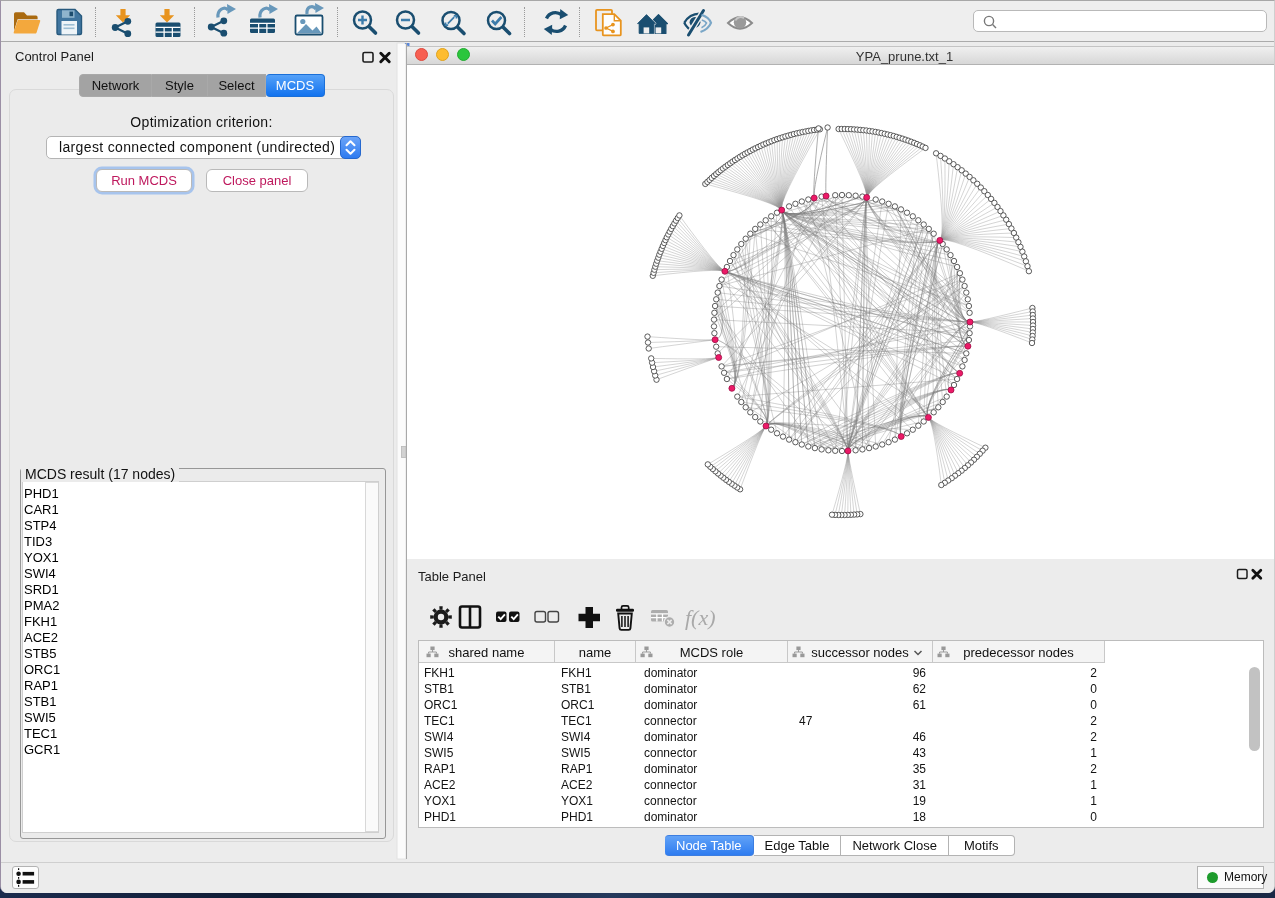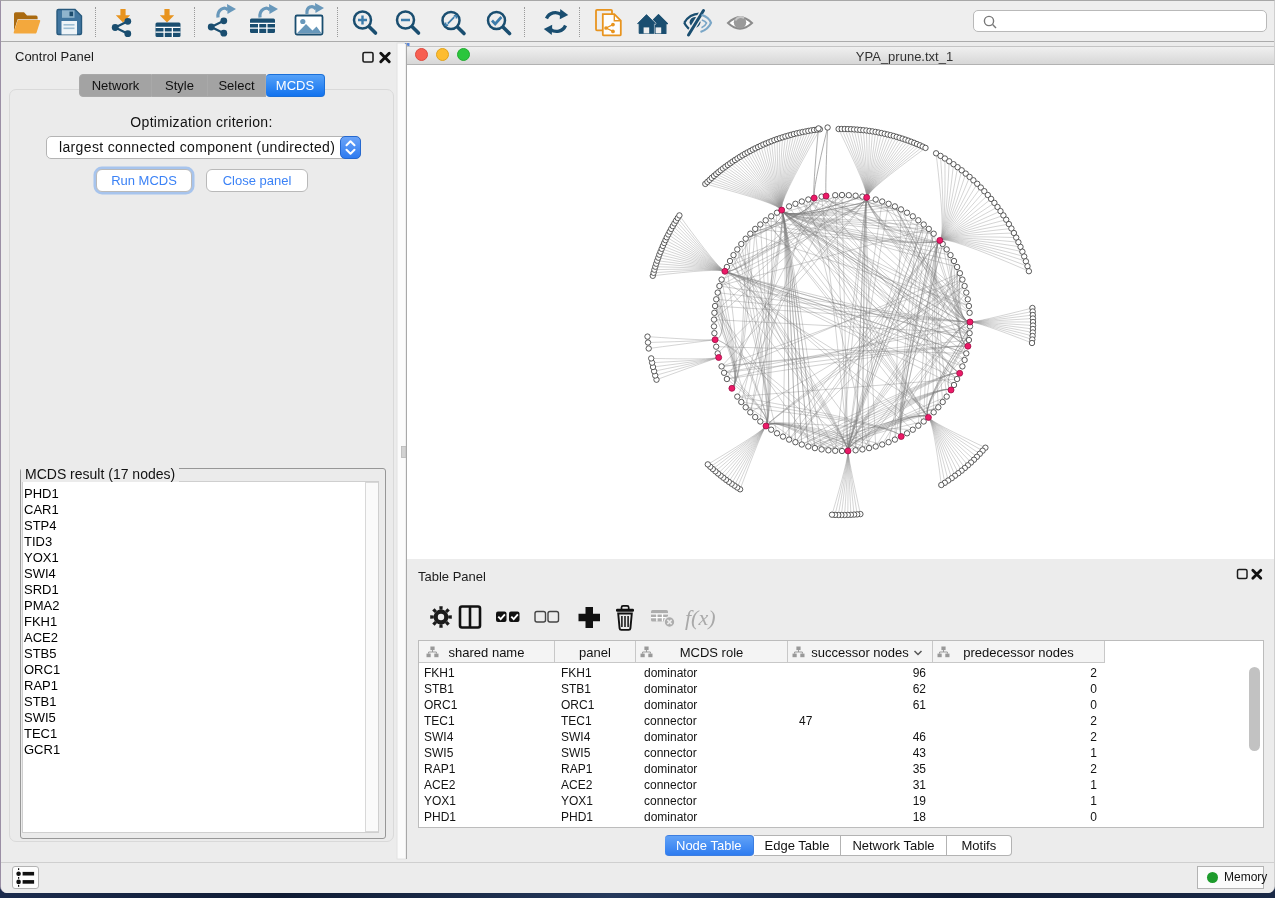--- a/index.html
+++ b/index.html
@@ -13,21 +13,21 @@
 
 #cp-title{position:absolute;left:14px;top:48px;font-size:13px;color:#1c1c1c}
 #cp-tabs{position:absolute;left:78px;top:73px;height:23px;display:flex;font-size:13px}
 .cptab{background:#a3a3a3;border:1px solid #a9a9a9;border-left:none;color:#111;display:flex;align-items:center;justify-content:center}
 .cptab.first{border-left:1px solid #a9a9a9;border-radius:4px 0 0 4px}
 .cptab.sel{background:linear-gradient(#55a1f8,#1273ef);border-color:#1a6fd8;color:#fff;border-radius:4px}
 #cp-sub{position:absolute;left:8px;top:88px;width:385px;height:753px;background:#ebebeb;border:1px solid #d9d9d9;border-radius:7px}
 #opt-label{position:absolute;left:0;top:24px;width:100%;text-align:center;font-size:14px;letter-spacing:0.3px;color:#111}
 #combo{position:absolute;left:36px;top:46px;width:315px;height:23px;background:#fff;border:1px solid #b4b4b4;border-radius:5px;font-size:14px;letter-spacing:0.35px;color:#111;line-height:21px;padding-left:12px}
 #combo-btn{position:absolute;right:-1px;top:-1px;width:21px;height:23px;border-radius:5px;background:linear-gradient(#6ba4f8,#2e7bf0);border:1px solid #2568cf}
-.btn{position:absolute;height:23px;background:#fff;border:1px solid #b9b9b9;border-radius:6px;font-size:13px;color:#3b82f6;text-align:center;line-height:21px}
+.btn{position:absolute;height:23px;background:#fff;border:1px solid #b9b9b9;border-radius:6px;font-size:13px;color:#be185d;text-align:center;line-height:21px}
 #run-btn{left:86px;top:79px;width:96px;box-shadow:0 0 0 2.5px rgba(130,175,238,.65)}
 #close-btn{left:196px;top:79px;width:102px}
 #fieldset{position:absolute;left:10px;top:378px;width:366px;height:371px;border:1px solid #979797;border-radius:3px}
 #legend{position:absolute;left:0px;top:-3px;background:#ebebeb;padding:0 4px;font-size:14px;color:#111}
 #mlist{position:absolute;left:1px;top:12px;width:357px;height:352px;background:#fff;border:1px solid #cfcfcf;font-size:13px;color:#000;line-height:16px;padding:4px 0 0 1px}
 #mlist-sb{position:absolute;right:7px;top:13px;width:13px;height:350px;background:#fafafa;border:1px solid #d8d8d8;border-right:none}
 
 #divider{position:absolute;left:405px;top:42px;width:1px;height:816px;background:#a8a8a8}
 #netwin-tb{position:absolute;left:406px;top:45px;width:868px;height:19px;background:linear-gradient(#f0f0f0,#d7d7d7);border-top:1px solid #c4c4c4;border-bottom:1px solid #b2b2b2}
 #net-title{position:absolute;left:0;top:2px;width:995px;text-align:center;font-size:13px;color:#333}
@@ -525,21 +525,21 @@
         <path d="M845.8,11.3 L853.8,19.3 M853.8,11.3 L845.8,19.3" stroke="#111" stroke-width="2.8" stroke-linecap="round"></path>
       </svg>
     <div id="tp-table">
       <div id="tp-head">
           <div class="hcell" style="left:0px;width:136px"><svg width="13" height="12" viewBox="0 0 13 12" style="position:absolute;left:7px;top:5px">
               <rect x="4.4" y="0.5" width="4.2" height="3.6" fill="#999"></rect>
               <rect x="0.5" y="7.6" width="4.2" height="3.6" fill="#999"></rect>
               <rect x="8.3" y="7.6" width="4.2" height="3.6" fill="#999"></rect>
               <path d="M6.5,4.1 V6 M2.6,7.6 V6 H10.4 V7.6" stroke="#999" stroke-width="1" fill="none"></path>
             </svg>shared name</div>
-          <div class="hcell" style="left:136px;width:81px">panel</div>
+          <div class="hcell" style="left:136px;width:81px">name</div>
           <div class="hcell" style="left:217px;width:152px"><svg width="13" height="12" viewBox="0 0 13 12" style="position:absolute;left:4px;top:5px">
               <rect x="4.4" y="0.5" width="4.2" height="3.6" fill="#999"></rect>
               <rect x="0.5" y="7.6" width="4.2" height="3.6" fill="#999"></rect>
               <rect x="8.3" y="7.6" width="4.2" height="3.6" fill="#999"></rect>
               <path d="M6.5,4.1 V6 M2.6,7.6 V6 H10.4 V7.6" stroke="#999" stroke-width="1" fill="none"></path>
             </svg>MCDS role</div>
           <div class="hcell" style="left:369px;width:145px"><svg width="13" height="12" viewBox="0 0 13 12" style="position:absolute;left:4px;top:5px">
               <rect x="4.4" y="0.5" width="4.2" height="3.6" fill="#999"></rect>
               <rect x="0.5" y="7.6" width="4.2" height="3.6" fill="#999"></rect>
               <rect x="8.3" y="7.6" width="4.2" height="3.6" fill="#999"></rect>
@@ -622,21 +622,21 @@
           <span class="tc" style="left:142px">PHD1</span>
           <span class="tc" style="left:225px">dominator</span>
           <span class="tc" style="left:380px;width:127px;text-align:right">18</span>
           <span class="tc" style="left:560px;width:118px;text-align:right">0</span>
         </div>
       <div id="tp-thumb"></div>
     </div>
     <div id="tp-tabs">
       <div class="tptab sel">Node Table</div>
         <div class="tptab">Edge Table</div>
-        <div class="tptab">Network Table</div>
+        <div class="tptab">Network Close</div>
         <div class="tptab last" style="padding:0 15px">Motifs</div>
     </div>
   </div>
 
   <div id="statusbar">
     <div id="listbtn"><svg width="25" height="21" viewBox="0 0 25 21">
           <circle cx="5.6" cy="6.7" r="2.3" fill="#111"></circle>
           <rect x="9.6" y="4.9" width="11.5" height="3.6" fill="#111"></rect>
           <circle cx="5.6" cy="14.9" r="2.3" fill="#111"></circle>
           <rect x="9.6" y="13.1" width="11.5" height="3.6" fill="#111"></rect>

